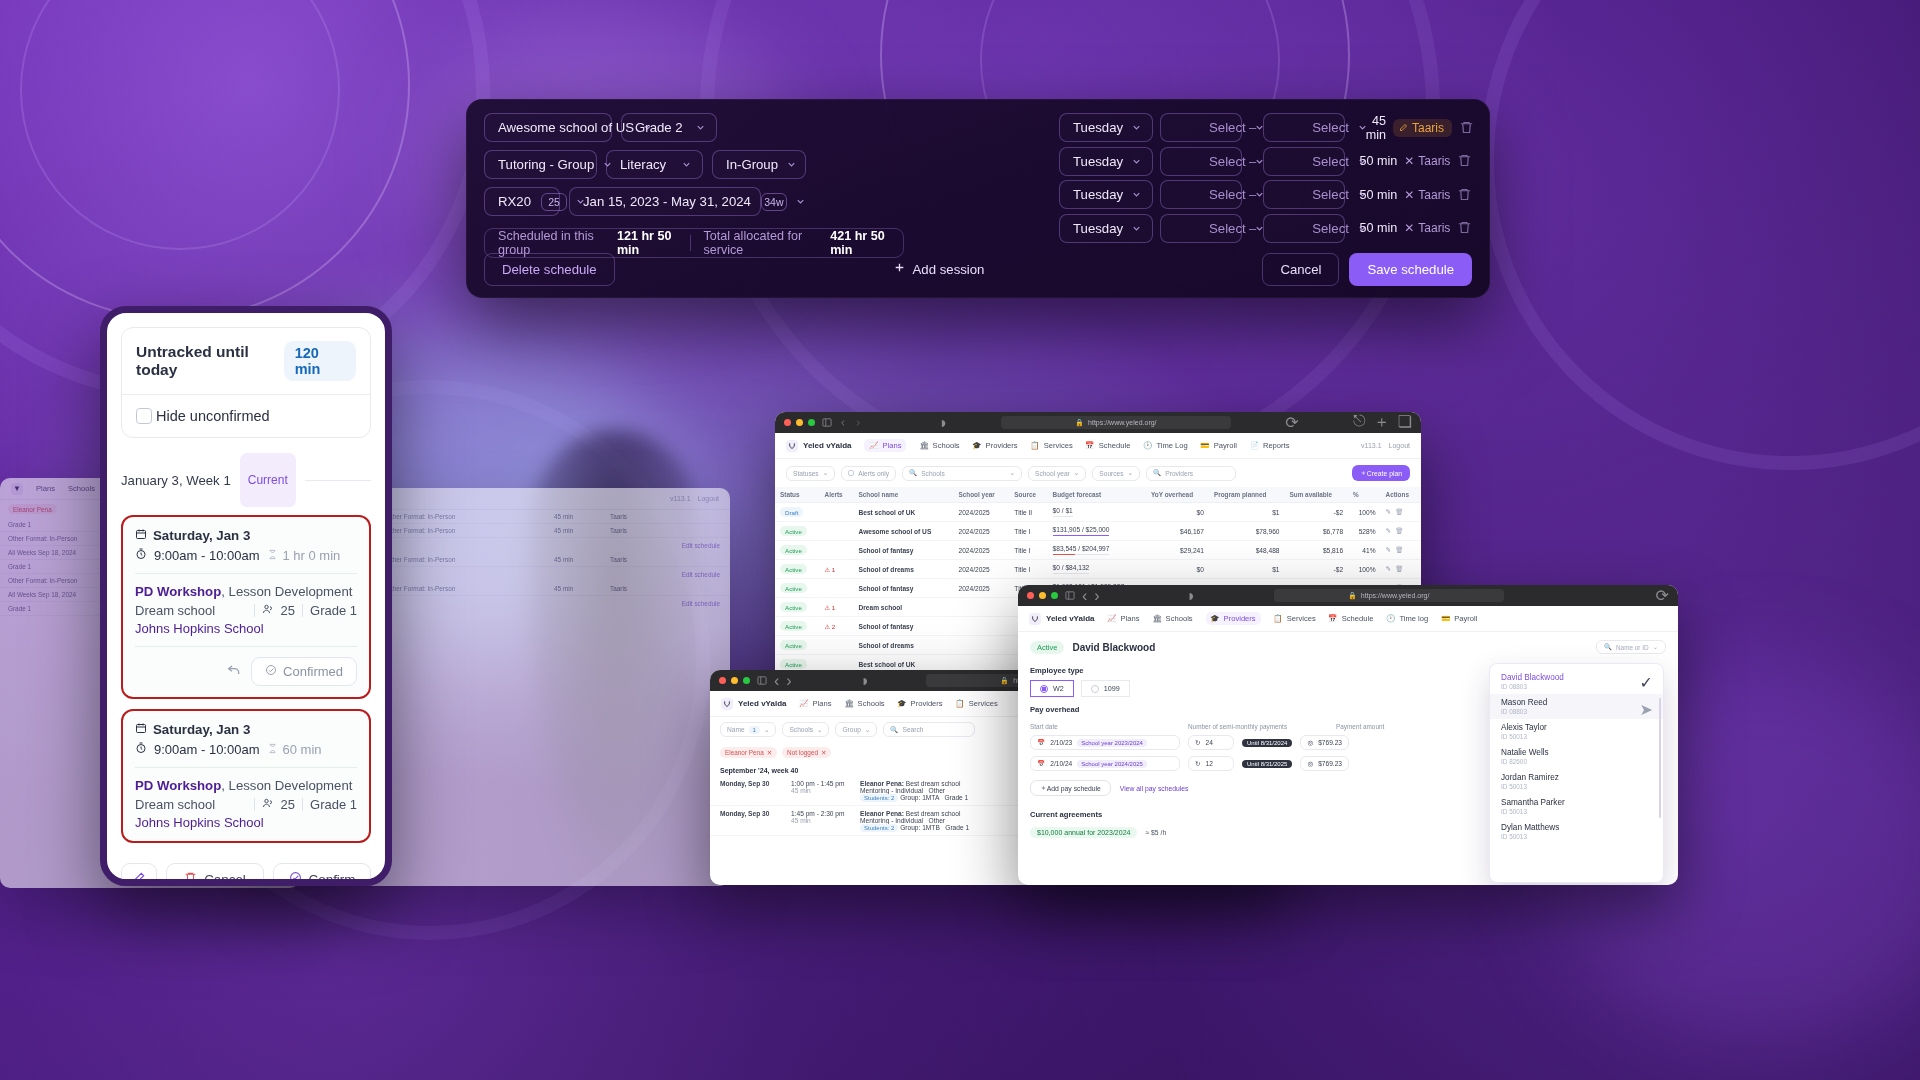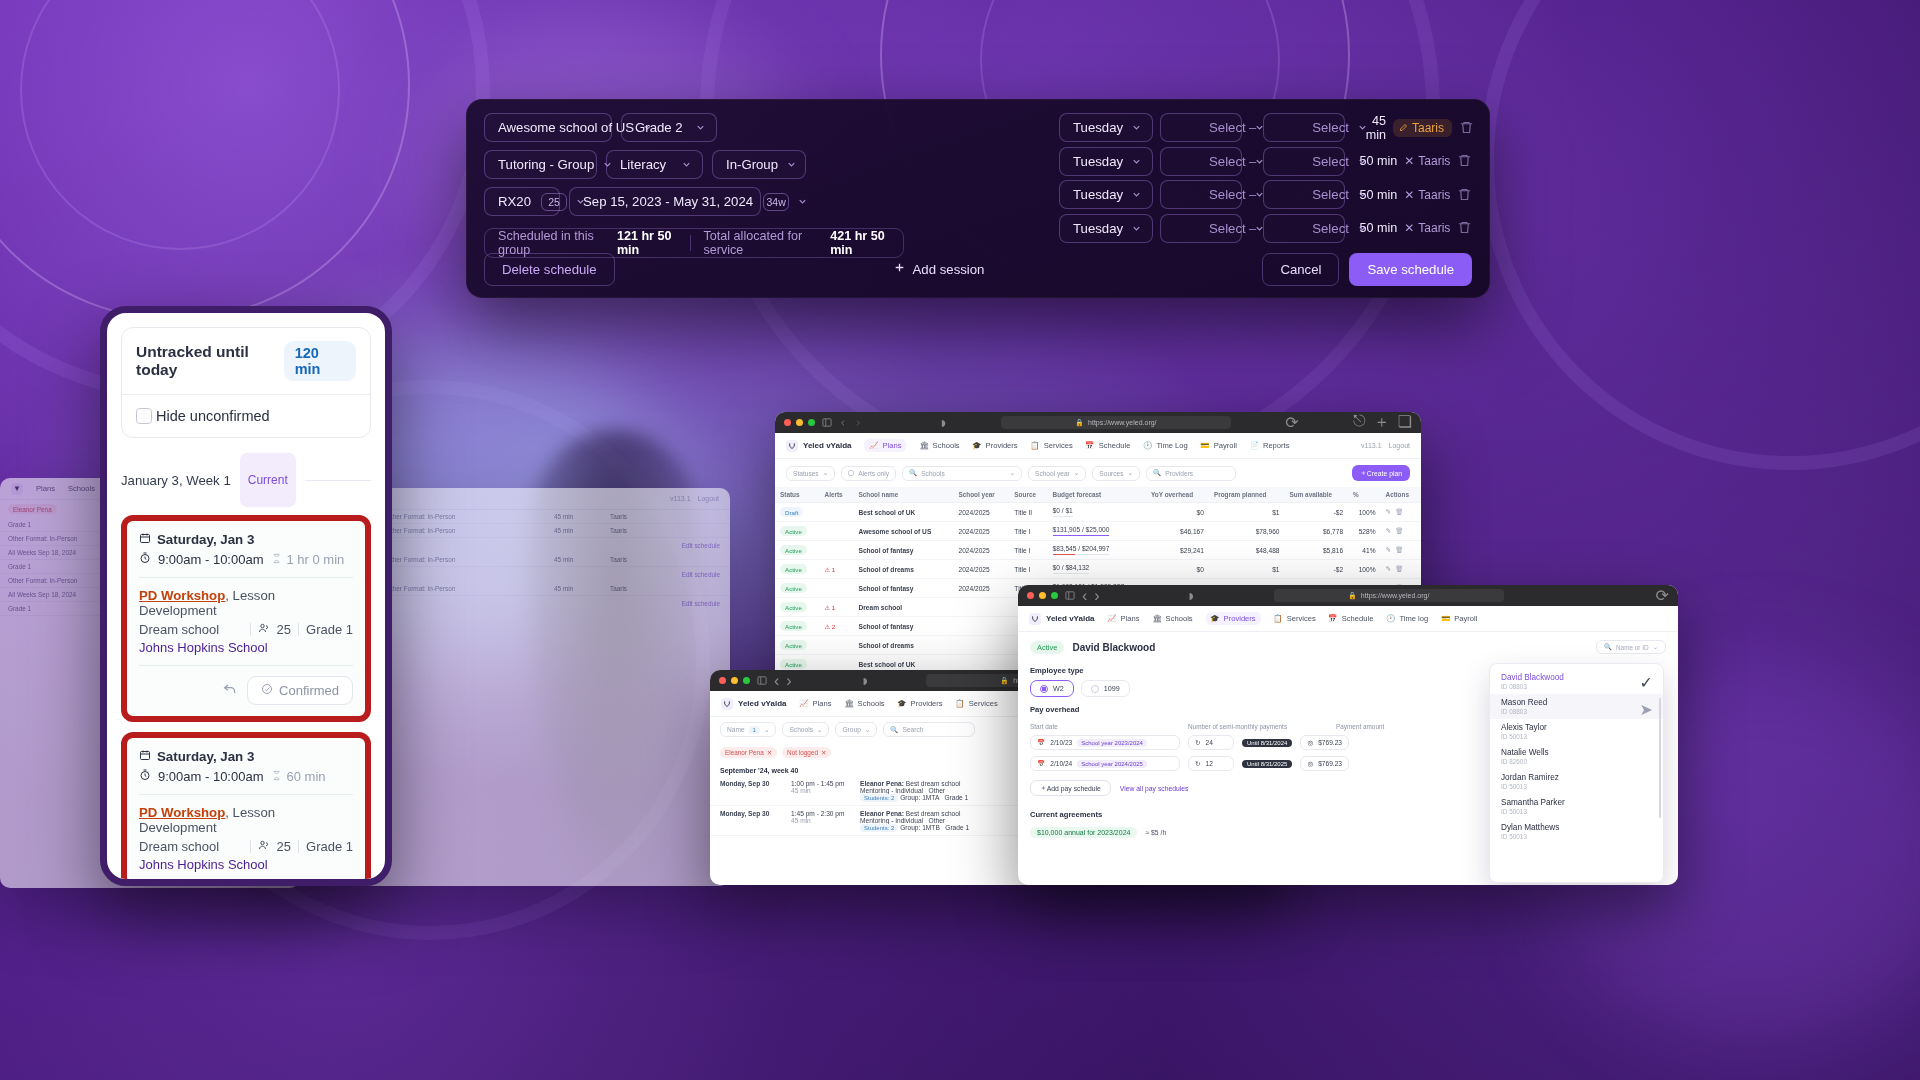--- a/index.html
+++ b/index.html
@@ -109,27 +109,27 @@
   .m-min{ margin-left:auto; background:#eef4fb; color:#1668b8; font-size:14.5px;
           font-weight:600; padding:4px 11px; border-radius:9px; }
   .m-div{ height:1px; background:#eceef3; }
   .m-check{ display:flex; align-items:center; gap:4px; padding:13px 14px; }
   .cbox{ width:16px; height:16px; border:1.6px solid #c3c8d4; border-radius:4px; }
   .m-check span{ font-size:14.5px; color:#2b3042; }
   .m-wk{ display:flex; align-items:center; gap:9px; margin:15px 0 8px 0; }
   .m-wk .lbl{ font-size:13.2px; color:#333a4c; }
   .m-wk .cur{ background:#f3ecfd; color:#7c4dde; font-size:12px; padding:20px 8px; border-radius:7px; }
   .m-wk .line{ flex:1; height:1px; background:#ece6f7; }
-  .s-card{ border:6px solid #b91c1c; border-radius:12px; background:#fafdfc; padding:11px 12px; margin-bottom:10px; }
+  .s-card{ border:2px solid #b91c1c; border-radius:12px; background:#fafdfc; padding:11px 12px; margin-bottom:10px; }
   .s-r1{ display:flex; align-items:center; gap:6px; font-size:13.3px; font-weight:700; color:#2b3042; }
   .s-r2{ display:flex; align-items:center; gap:7px; font-size:13px; color:#2b3042; margin-top:5px; }
   .s-r2 .ghost{ color:#9aa1b1; display:inline-flex; align-items:center; gap:5px; }
   .s-sep{ height:1px; background:#e2f0e8; margin:10px 0; }
   .s-t{ font-size:13.2px; color:#4b5263; }
-  .s-t b{ color:#c2410c;text-decoration:underline; }
+  .s-t b{ color:#4c1d95; }
   .s-meta{ display:flex; align-items:center; margin-top:4px; font-size:13px; color:#4b5263; }
   .s-meta .g{ margin-left:auto; display:flex; align-items:center; gap:7px; }
   .s-meta .vb{ width:1px; height:13px; background:#dfe3ea; }
   .s-sub{ font-size:13px; color:#4c1d95; margin-top:3px; }
   .s-act{ display:flex; align-items:center; justify-content:flex-end; gap:9px; }
   .s-pill{ display:inline-flex; align-items:center; gap:6px; border:1px solid #e3e6ed;
            border-radius:9px; padding:6px 13px; font-size:13px; color:#8b93a4; background:#fff; }
   .m-foot{ display:flex; align-items:center; gap:9px; padding:10px 14px 14px 14px; }
   .f-btn{ display:inline-flex; align-items:center; justify-content:center; gap:7px;
           height:32px; border-radius:9px; border:1px solid #e3e6ed; font-size:13.4px; background:#fff; }
@@ -202,21 +202,21 @@
   .pv-badge{ background:#e8f7ee; color:#1f9d55; font-size:7.5px; padding:2px 7px; border-radius:7px; }
   .pv-name{ font-size:10px; font-weight:700; color:#2b3042; }
   .pv-search{ margin-left:auto; display:flex; align-items:center; gap:4px; border:1px solid #e7e9ef;
               border-radius:6px; height:14px; padding:0 7px; font-size:6.4px; color:#a8aebd; }
   .tabs{ display:flex; gap:0; padding:0 12px; border-bottom:1px solid #eef0f4; }
   .tab{ font-size:7.6px; color:#6c7384; padding:4px 9px; border:1px solid transparent; }
   .tab.on{ color:#2b3042; background:#fff; border-color:#e7e9ef; border-bottom-color:#fff;
            border-radius:6px 6px 0 0; margin-bottom:-1px; }
   .sec-t{ font-size:7.6px; font-weight:700; color:#2b3042; padding:8px 12px 5px 12px; }
   .radios{ display:flex; gap:7px; padding:0 12px; }
-  .rad{ display:flex; align-items:center; gap:5px; border:1px solid #e7e9ef; border-radius:7px;
+  .rad{ display:flex; align-items:center; gap:5px; border:1px solid #e7e9ef; border-radius:0;
         height:17px; padding:0 9px; font-size:7.2px; color:#3c4252; }
   .rad.on{ border-color:#8b5cf6; }
   .rdot{ width:8px; height:8px; border-radius:50%; border:1.2px solid #c9cedb; }
   .rad.on .rdot{ border-color:#8b5cf6; background:
       radial-gradient(circle,#8b5cf6 0 2.2px, #fff 2.4px 100%); }
   .pay-head{ display:flex; padding:4px 12px 2px 12px; font-size:6.4px; color:#8b93a4; gap:8px;}
   .pay-row{ display:flex; align-items:center; padding:3px 12px; gap:8px; }
   .pfield{ display:flex; align-items:center; gap:5px; border:1px solid #e7e9ef;
            border-radius:6px; height:15px; padding:0 6px; font-size:6.6px; color:#3c4252; }
   .pyear{ background:#f1edfb; color:#6d3fd1; border-radius:5px; padding:1px 4px; font-size:6px; }
@@ -389,21 +389,21 @@
       <div class="sel" style="width:76px">
         <span>RX20</span>
         <span class="pill-cnt">25</span>
         <span class="chev">
             <svg width="11" height="11" viewBox="0 0 24 24" fill="none" stroke="#a98fd0" stroke-width="2.6">
               <path d="M6 9l6 6 6-6"></path>
             </svg>
           </span>
       </div>
       <div class="sel" style="width:192px">
-        <span>Sep 15, 2023 - May 31, 2024</span>
+        <span>Jan 15, 2023 - May 31, 2024</span>
         <span class="pill-cnt">34w</span>
         <span class="chev">
             <svg width="11" height="11" viewBox="0 0 24 24" fill="none" stroke="#a98fd0" stroke-width="2.6">
               <path d="M6 9l6 6 6-6"></path>
             </svg>
           </span>
       </div>
     </div>
     <div class="totals">
       <span>Scheduled in this group</span>

